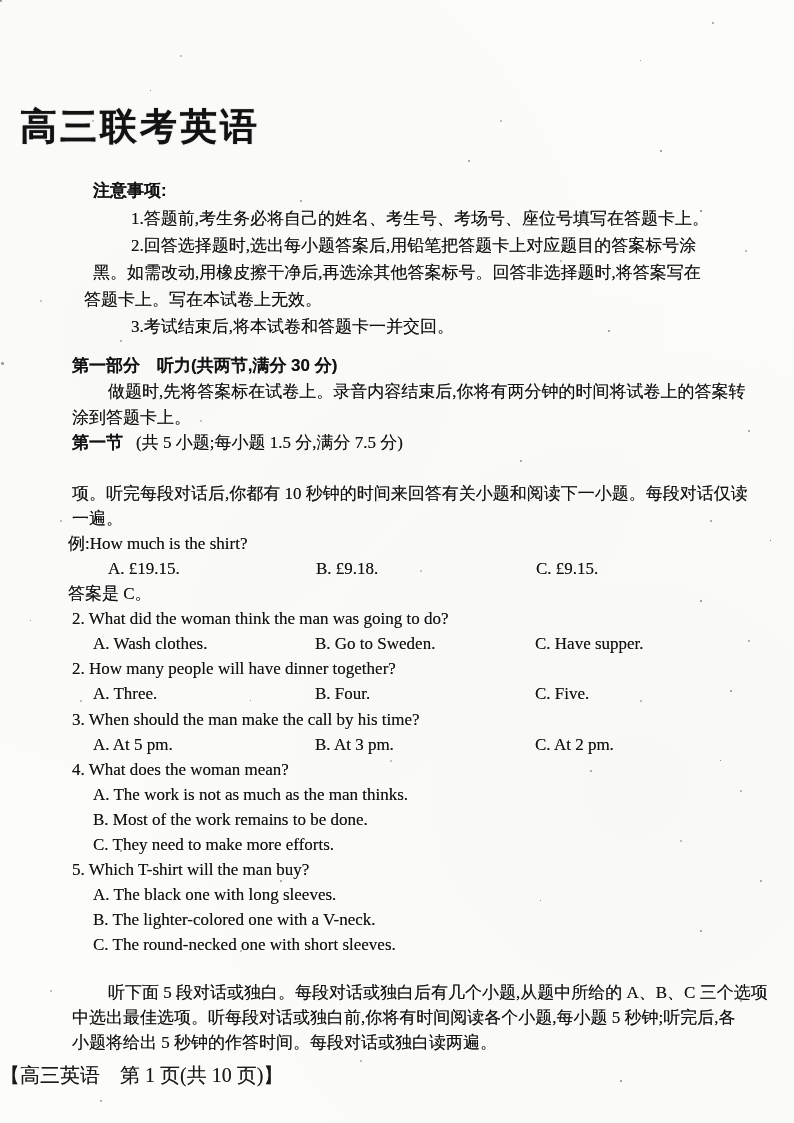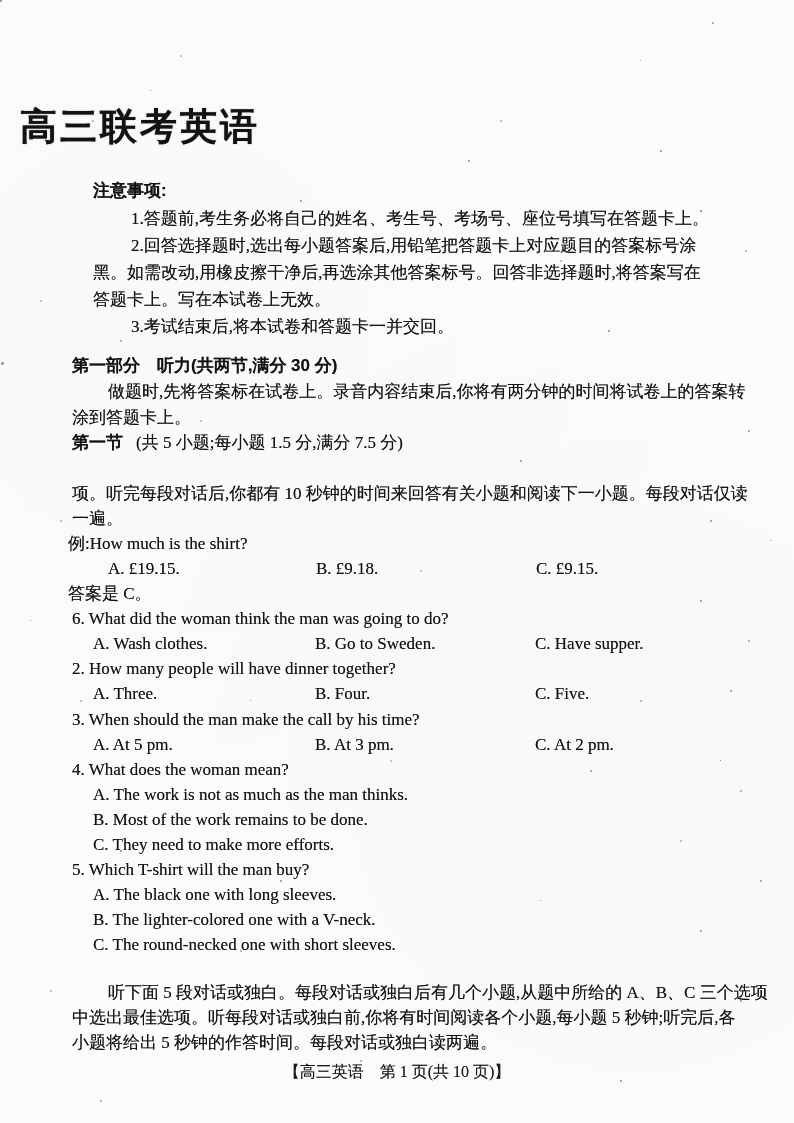--- a/index.html
+++ b/index.html
@@ -19,22 +19,22 @@
   .title{
     position:absolute;top:86px;left:4px;width:100%;margin:16px;text-align:left;
     font-family:"Liberation Sans","DejaVu Sans",sans-serif;
     font-size:37px;font-weight:700;letter-spacing:3px;
     text-shadow:0 0 1px rgba(0,0,0,0.7);
   }
   .optrow{width:690px;height:24px;}
   .opt{position:absolute;top:0;white-space:nowrap;}
   .hr-rest{margin-left:13px;font-family:"Liberation Serif","DejaVu Serif",serif;font-weight:400;}
   .footer{
-    position:absolute;top:1062px;left:0;width:100%;text-align:center;
-    font-size:16px;color:#1a1a1a;text-shadow:0 0 0.5px rgba(0,0,0,0.5);
+    position:absolute;top:1062px;left:0;width:100%;
+    font-size:20px;color:#1a1a1a;text-shadow:0 0 0.5px rgba(0,0,0,0.5);
   }
   
   .noise{position:absolute;top:0;left:0;width:2px;height:2px;border-radius:50%;}
   .n1{background:#8f8f8f;box-shadow:
     712px 22px 0 0 #9a9a9a, 180px 55px 0 0 #b0b0b0, 468px 160px 0 0 #8c8c8c,
     92px 120px 0 0 #aaaaaa, 700px 210px 0 0 #7c7c7c, 745px 250px 0 0 #a5a5a5,
     120px 340px 0 0 #9c9c9c, 40px 300px 0 0 #b3b3b3, 608px 330px 0 0 #8a8a8a,
     680px 390px 0 0 #a0a0a0, 748px 430px 0 0 #8e8e8e, 60px 520px 0 0 #ababab,
     710px 520px 0 0 #909090, 420px 570px 0 0 #b5b5b5, 700px 600px 0 0 #898989,
     748px 640px 0 0 #9d9d9d, 80px 700px 0 0 #a8a8a8, 730px 690px 0 0 #8b8b8b,
@@ -58,40 +58,40 @@
 <div class="page">
   <div class="noise n1"></div>
   <div class="noise n2"></div>
 
   <h1 class="title">高三联考英语</h1>
 
   <div class="line hei" style="top:180px;left:93px">注意事项:</div>
   <div class="line" style="top:208px;left:131px">1.答题前,考生务必将自己的姓名、考生号、考场号、座位号填写在答题卡上。</div>
   <div class="line" style="top:235px;left:131px">2.回答选择题时,选出每小题答案后,用铅笔把答题卡上对应题目的答案标号涂</div>
   <div class="line" style="top:262px;left:93px">黑。如需改动,用橡皮擦干净后,再选涂其他答案标号。回答非选择题时,将答案写在</div>
-  <div class="line" style="top:289px;left:93px">答题卡上。写在本试卷上无效。</div>
+  <div class="line" style="top:289px;left:84px">答题卡上。写在本试卷上无效。</div>
   <div class="line" style="top:316px;left:131px">3.考试结束后,将本试卷和答题卡一并交回。</div>
 
   <div class="line hei" style="top:355px;left:72px">第一部分　听力(共两节,满分 30 分)</div>
   <div class="line" style="top:381px;left:108px">做题时,先将答案标在试卷上。录音内容结束后,你将有两分钟的时间将试卷上的答案转</div>
   <div class="line" style="top:407px;left:72px">涂到答题卡上。</div>
 
   <div class="line" style="top:432px;left:72px"><span class="hei">第一节</span><span class="hr-rest">(共 5 小题;每小题 1.5 分,满分 7.5 分)</span></div>
   <div class="line" style="top:483px;left:72px">项。听完每段对话后,你都有 10 秒钟的时间来回答有关小题和阅读下一小题。每段对话仅读</div>
   <div class="line" style="top:508px;left:72px">一遍。</div>
 
   <div class="line" style="top:533px;left:68px">例:How much is the shirt?</div>
   <div class="line optrow" style="top:558px;left:108px">
     <span class="opt" style="left:0">A. £19.15.</span>
     <span class="opt" style="left:208px">B. £9.18.</span>
     <span class="opt" style="left:428px">C. £9.15.</span>
   </div>
   <div class="line" style="top:583px;left:68px">答案是 C。</div>
 
-  <div class="line" style="top:608px;left:72px">6. What did the woman think the man was going to do?</div>
+  <div class="line" style="top:608px;left:72px">2. What did the woman think the man was going to do?</div>
   <div class="line optrow" style="top:633px;left:93px">
     <span class="opt" style="left:0">A. Wash clothes.</span>
     <span class="opt" style="left:222px">B. Go to Sweden.</span>
     <span class="opt" style="left:442px">C. Have supper.</span>
   </div>
 
   <div class="line" style="top:658px;left:72px">2. How many people will have dinner together?</div>
   <div class="line optrow" style="top:683px;left:93px">
     <span class="opt" style="left:0">A. Three.</span>
     <span class="opt" style="left:222px">B. Four.</span>

